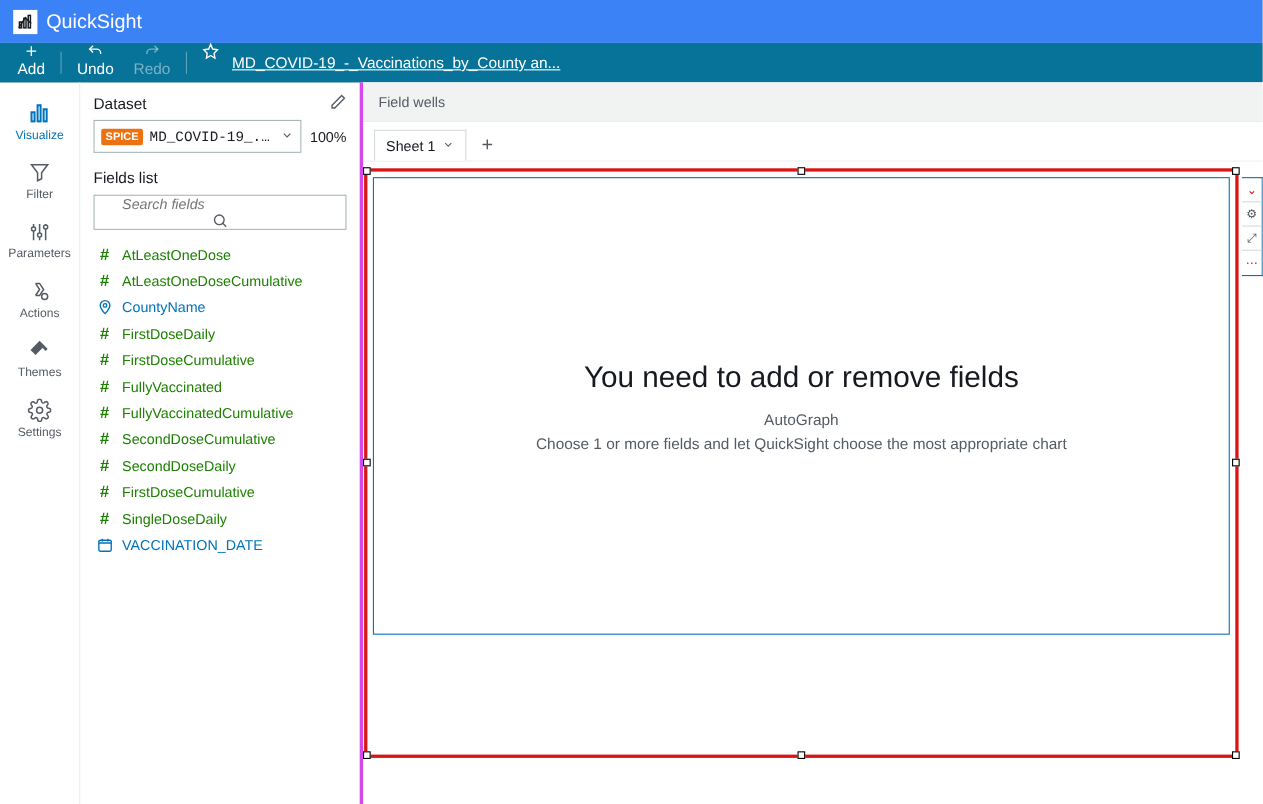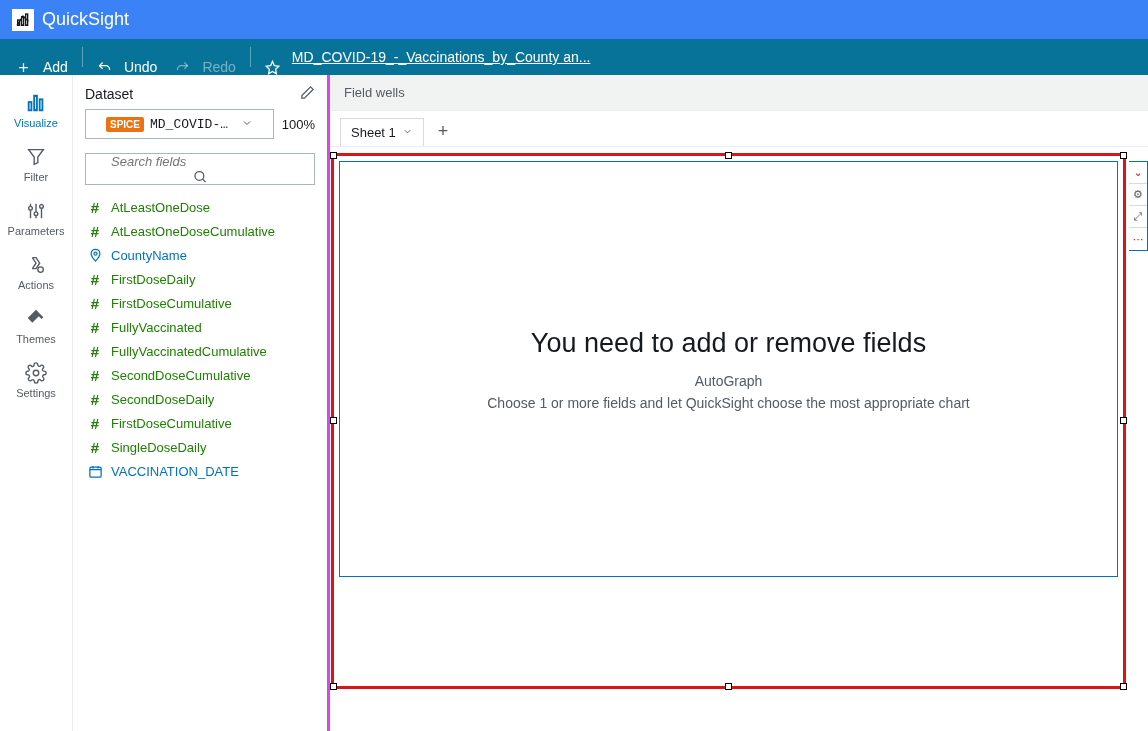--- a/index.html
+++ b/index.html
@@ -35,25 +35,26 @@
     height: 36px;
     background: #0073bb;
     background: #077398;
     display: flex;
     align-items: center;
     padding: 0 10px;
     gap: 6px;
   }
   .toolbar { background:#077398; }
   .tool-item {
-    display: flex; align-items: flex-end; gap: 12px;
+    display: flex; align-items: center; gap: 0;
     color: #fff; font-size: 14px;
     padding: 0 6px;
     height: 100%;
     cursor: pointer;
+    flex-direction: column;
   }
   .tool-item.disabled { color: rgba(255,255,255,0.45); }
   .tool-divider { width:1px; height:20px; background:rgba(255,255,255,0.35); margin:0 2px; }
   .tool-item svg { width: 15px; height: 15px; display:block; }
   .title-link { color: #fff; text-decoration: underline; font-size: 14px; }
 
   
   .main {
     display: flex;
     height: calc(731px - 39px - 36px);
@@ -94,21 +95,21 @@
     margin-bottom: 6px;
   }
   .panel-label { font-size: 14px; color:#16191f; }
   .pencil { color:#545b64; }
   .dataset-row { display:flex; align-items:center; gap:8px; margin-bottom:14px;}
   .dataset-select {
     flex:1;
     border:1px solid #aab7b8;
     height: 30px;
     display:flex; align-items:center;
-    padding:0 20px;
+    padding:0 6px;
     gap:6px;
     font-size: 13px;
     overflow: hidden;
     cursor: pointer;
   }
   .spice-badge {
     background:#ec7211;
     color:#fff;
     font-size:10px;
     font-weight:700;
@@ -377,20 +378,21 @@
         <span class="dataset-name">MD_COVID-19_...</span>
         <span class="chev-down">
           <svg width="12" height="12" viewBox="0 0 24 24" fill="none" stroke="currentColor" stroke-width="2">
               <path d="M6 9l6 6 6-6"></path>
             </svg>
         </span>
       </div>
       <span class="pct">100%</span>
     </div>
 
+    <div class="fields-list-label">Fields list</div>
     <div class="search-wrap">
       <input placeholder="Search fields" style="">
       <svg viewBox="0 0 24 24" fill="none" stroke="currentColor" stroke-width="2">
           <circle cx="11" cy="11" r="7"></circle>
           <path d="M21 21l-5-5"></path>
         </svg>
     </div>
 
     <div id="fields-list">
         <div class="field-item">

